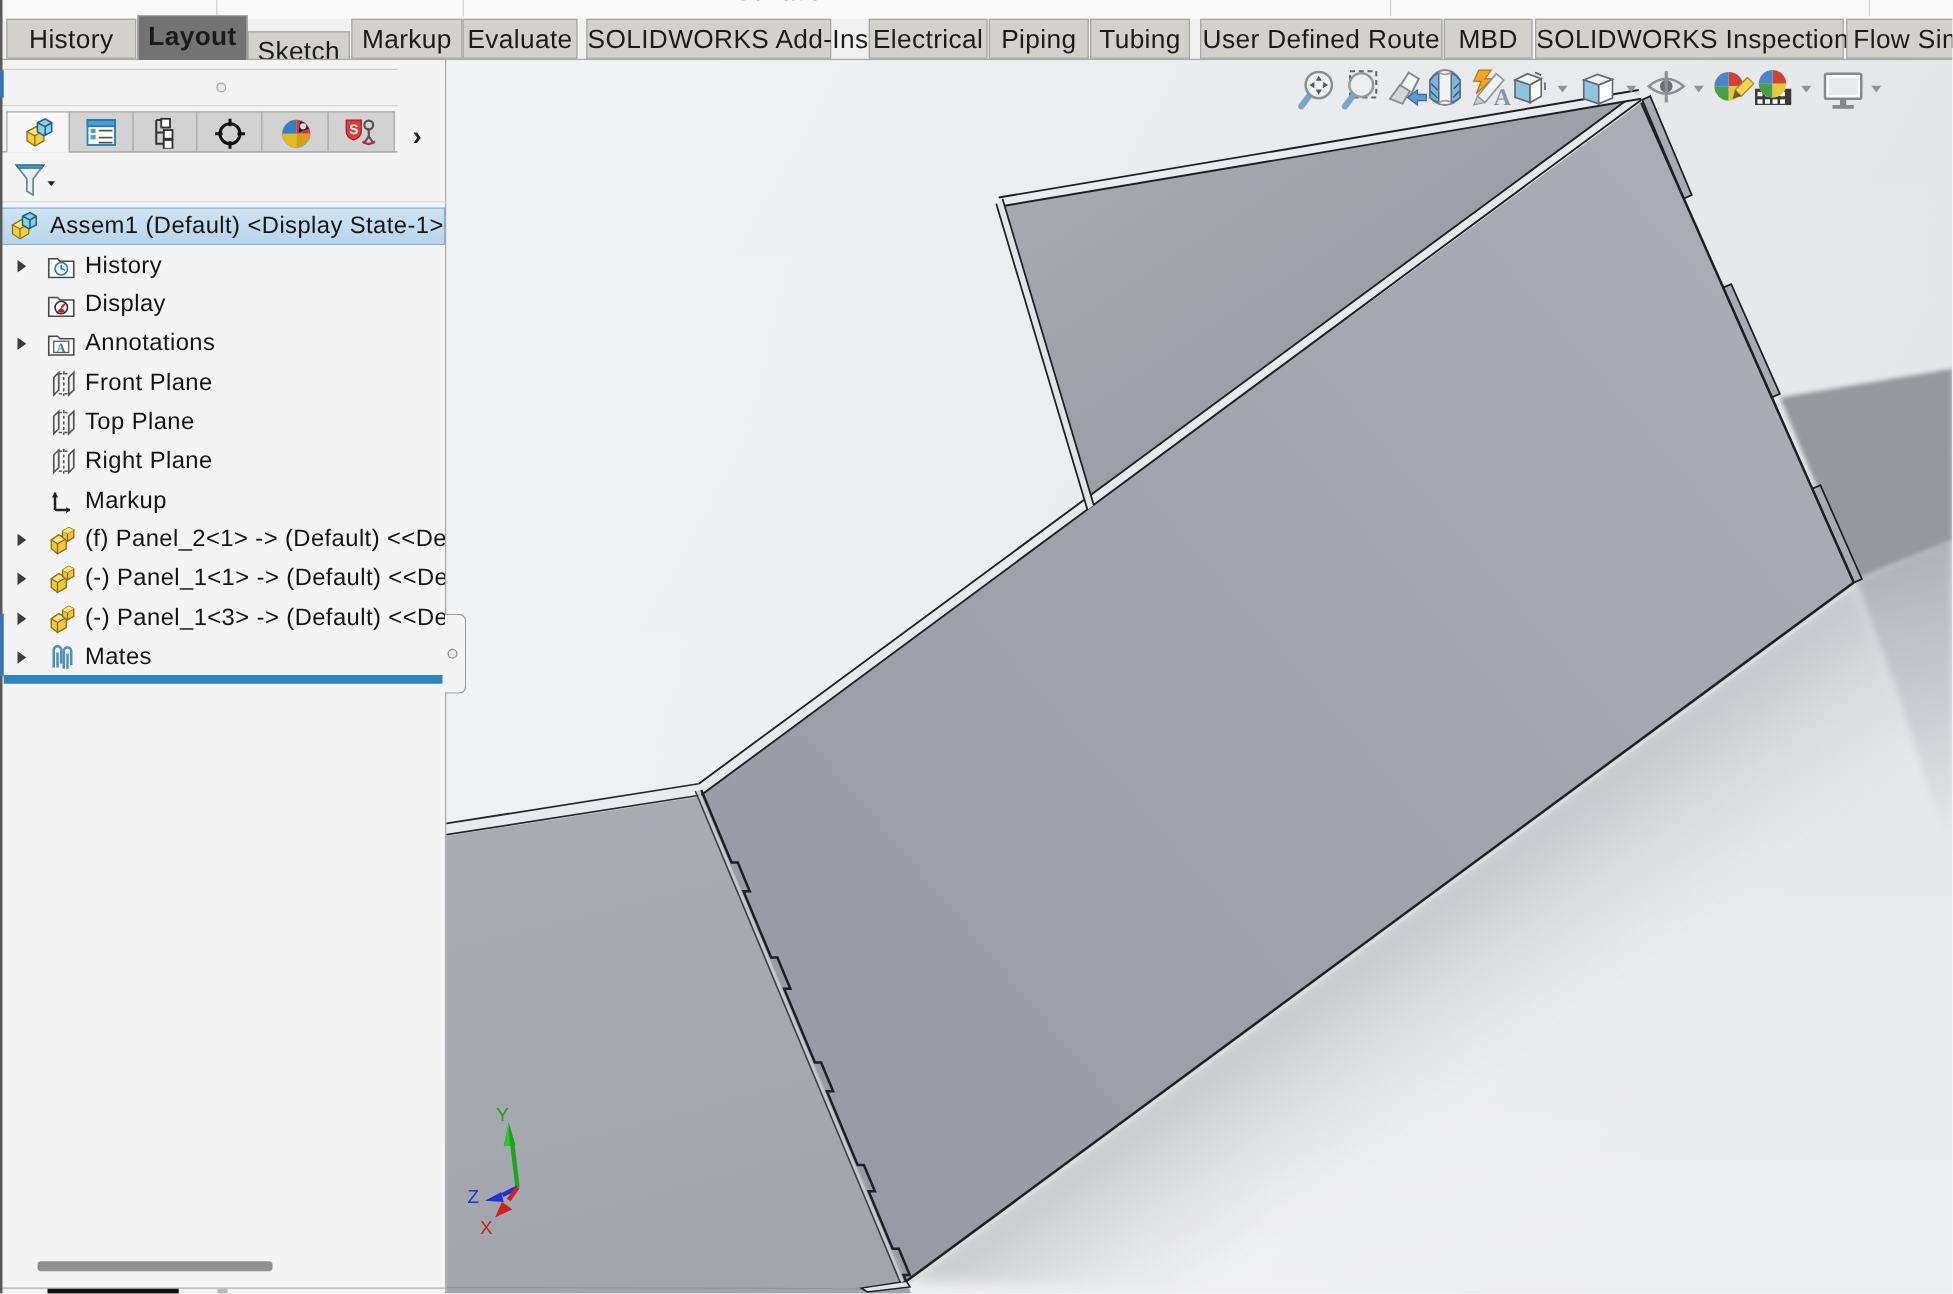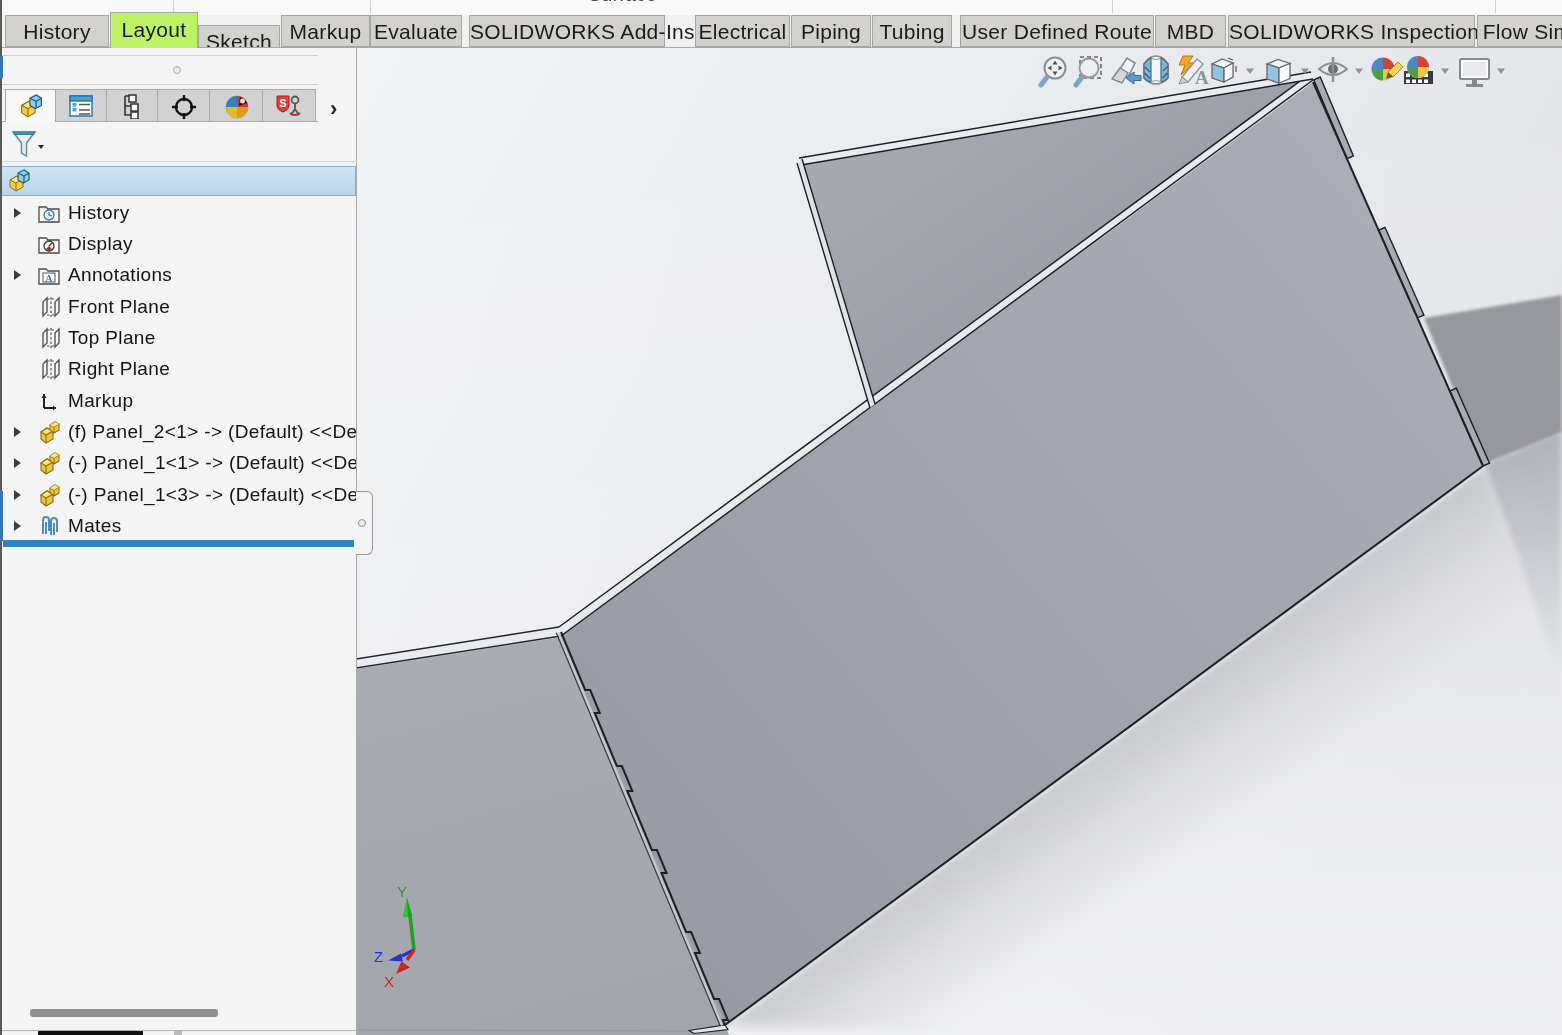--- a/index.html
+++ b/index.html
@@ -5,21 +5,21 @@
   html,body{margin:0;padding:0;}
   body{font-family:"Liberation Sans",sans-serif;}
   #app{position:relative;width:1562px;height:1035px;overflow:hidden;background:#f1f1f2;}
   
   #topstrip{position:absolute;left:0;top:0;width:1562px;height:15px;background:#f9f9f9;overflow:hidden;}
   .vsep{position:absolute;top:0;width:1px;height:13px;background:#cfcfcf;}
   #surfacetxt{position:absolute;left:588px;top:-17px;font-size:20px;color:#444;}
   
   .tab{position:absolute;top:15px;height:32px;background:#d3d1ce;border:1px solid #a6a6a6;box-sizing:border-box;
        font-size:21px;letter-spacing:0.3px;color:#1b1b1b;text-align:center;line-height:31px;white-space:nowrap;}
-  .tab.active{top:12px;height:36px;background:#bef264;border-bottom:none;font-weight:normal;line-height:34px;z-index:3;}
+  .tab.active{top:12px;height:36px;background:#737373;border-bottom:none;font-weight:bold;line-height:34px;z-index:3;}
   #tabline{position:absolute;left:0;top:47px;width:1562px;height:1px;background:#a6a6a6;z-index:2;}
   
   #lpanel{position:absolute;left:0;top:48px;width:357px;height:987px;background:#f4f4f5;border-right:1px solid #a9a9a9;box-sizing:border-box;z-index:5;}
   #lline1{position:absolute;left:2px;top:7px;width:316px;height:1px;background:#d0d0d0;}
   #ldot{position:absolute;left:173px;top:18px;width:6px;height:6px;border-radius:50%;background:#e8e8e8;border:1px solid #ababab;}
   #lline2{position:absolute;left:2px;top:36px;width:316px;height:1px;background:#d0d0d0;}
   
   .ftab{position:absolute;top:41px;height:33px;background:#d2d2d2;border:1px solid #a9a9a9;box-sizing:border-box;}
   .ftab.factive{background:#f7f7f8;border-bottom:1px solid #f7f7f8;}
   #ftabline{position:absolute;left:0;top:73px;width:318px;height:1px;background:#a9a9a9;}
@@ -319,20 +319,21 @@
 
     <div id="tree">
       <div class="trow sel" style="top:118px;height:30px;">
         <svg class="ticon" style="left:6px" width="25" height="26" viewBox="0 0 25 26">
           <path d="M3 12 L10 8 L16 11 L16 19 L9 23 L3 19 Z" fill="#f5ce3e" stroke="#8a6d1a" stroke-width="1"></path>
           <path d="M3 12 L10 8 L16 11 L9 15 Z" fill="#ffe680" stroke="#8a6d1a" stroke-width="1"></path>
           <path d="M9 15 L9 23" stroke="#8a6d1a" stroke-width="1"></path>
           <path d="M11 5 L17 2 L22 5 L22 12 L16 15 L11 12 Z" fill="#8ecfe8" stroke="#1f5f7e" stroke-width="1.2"></path>
           <path d="M11 5 L17 8 L22 5 M17 8 L17 15" fill="none" stroke="#1f5f7e" stroke-width="1.2"></path>
         </svg>
+        <span class="txt" style="left:39px">Assem1 (Default) &lt;Display State-1&gt;</span>
       </div>
       <div class="trow" style="top:149px;">
           <div class="arrow"></div>
         <svg class="ticon" width="22" height="20" viewBox="0 0 22 20">
           <path d="M1 4 L8 4 L10 6 L21 6 L21 19 L1 19 Z" fill="#fdfdfd" stroke="#4a4a4a" stroke-width="1.3"></path>
           <circle cx="11" cy="12" r="5" fill="#eef6fb" stroke="#2a7ab5" stroke-width="1.3"></circle>
           <path d="M11 9 L11 12 L14 13" fill="none" stroke="#2a7ab5" stroke-width="1.3"></path>
         </svg>
         <span class="txt">History</span>
         </div>

